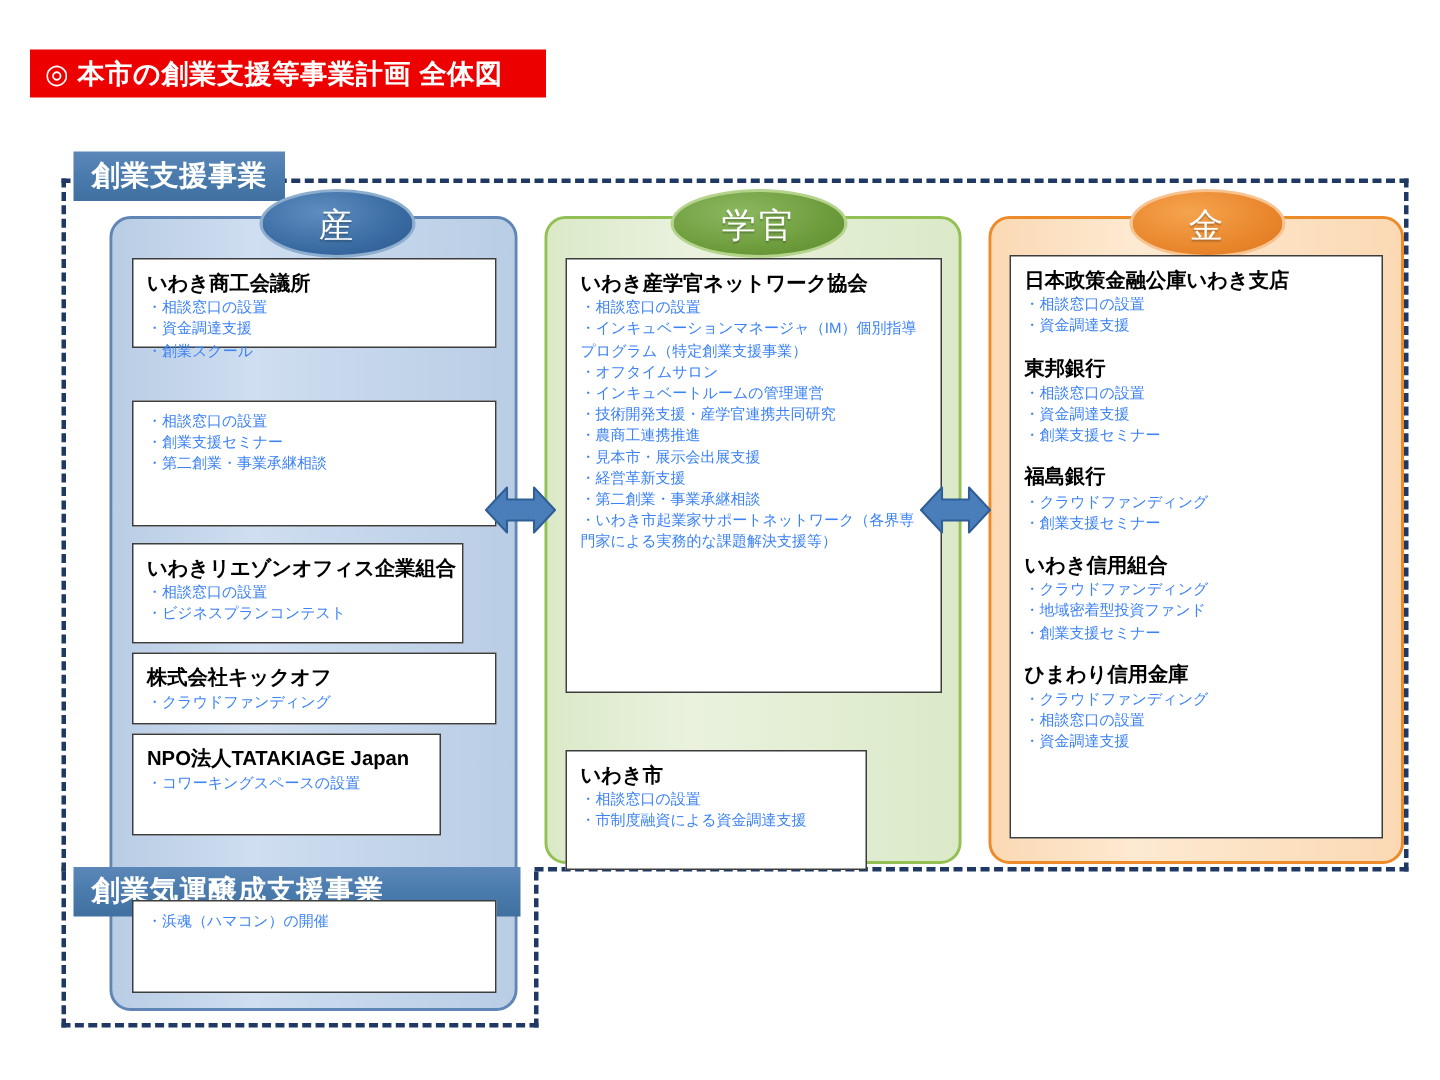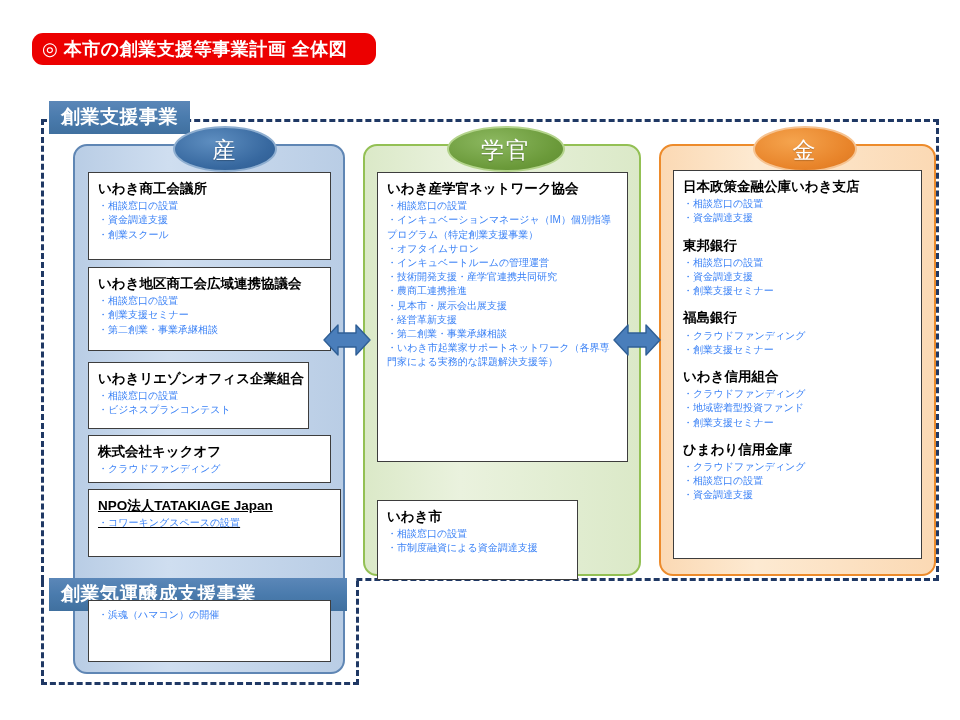--- a/index.html
+++ b/index.html
@@ -15,33 +15,32 @@
   #stage {
     position: relative;
     width: 960px;
     height: 720px;
     background: #ffffff;
   }
 
   
   .title-bar {
     position: absolute;
-    left: 32px;
+    left: 20px;
     top: 33px;
     width: 344px;
     height: 32px;
     background: #ec0000;
     color: #ffffff;
     font-size: 18px;
     font-weight: bold;
     line-height: 32px;
     padding-left: 10px;
     letter-spacing: 0.5px;
     white-space: nowrap;
-    border-radius: 11px;
   }
 
   
   .outer-dashed {
     position: absolute;
     left: 41px;
     top: 119px;
     width: 898px;
     height: 462px;
     border: 3px dashed #1f3864;
@@ -168,25 +167,25 @@
     font-size: 10px;
     color: #3b82f6;
     line-height: 1.42;
     white-space: nowrap;
   }
   .bullet.wrap { white-space: normal; }
 
   .spacer { height: 11px; }
 
   
-  .lb1 { left: 88px;  top: 172px; width: 243px; height: 88px; }
+  .lb1 { left: 88px;  top: 172px; width: 243px; height: 60px; }
   .lb2 { left: 88px;  top: 267px; width: 243px; height: 84px; }
   .lb3 { left: 88px;  top: 362px; width: 221px; height: 67px; }
   .lb4 { left: 88px;  top: 435px; width: 243px; height: 48px; }
-  .lb5 { left: 88px;  top: 489px; width: 253px; height: 68px; text-decoration: underline; }
+  .lb5 { left: 88px;  top: 489px; width: 206px; height: 68px; }
   .lb6 { left: 88px;  top: 600px; width: 243px; height: 62px; }
 
   
   .mb1 { left: 377px; top: 172px; width: 251px; height: 290px; }
   .mb2 { left: 377px; top: 500px; width: 201px; height: 80px; }
 
   
   .rb1 { left: 673px; top: 170px; width: 249px; height: 389px; }
 
   
@@ -220,21 +219,20 @@
   <div class="ellipse ellipse-finance">金</div>
 
   <div class="box lb1">
     <div class="box-title">いわき商工会議所</div>
     <div class="bullet">・相談窓口の設置</div>
     <div class="bullet">・資金調達支援</div>
     <div class="bullet">・創業スクール</div>
   </div>
 
   <div class="box lb2">
-    <div class="box-title">いわき地区商工会広域連携協議会</div>
     <div class="bullet">・相談窓口の設置</div>
     <div class="bullet">・創業支援セミナー</div>
     <div class="bullet">・第二創業・事業承継相談</div>
   </div>
 
   <div class="box lb3">
     <div class="box-title">いわきリエゾンオフィス企業組合</div>
     <div class="bullet">・相談窓口の設置</div>
     <div class="bullet">・ビジネスプランコンテスト</div>
   </div>

